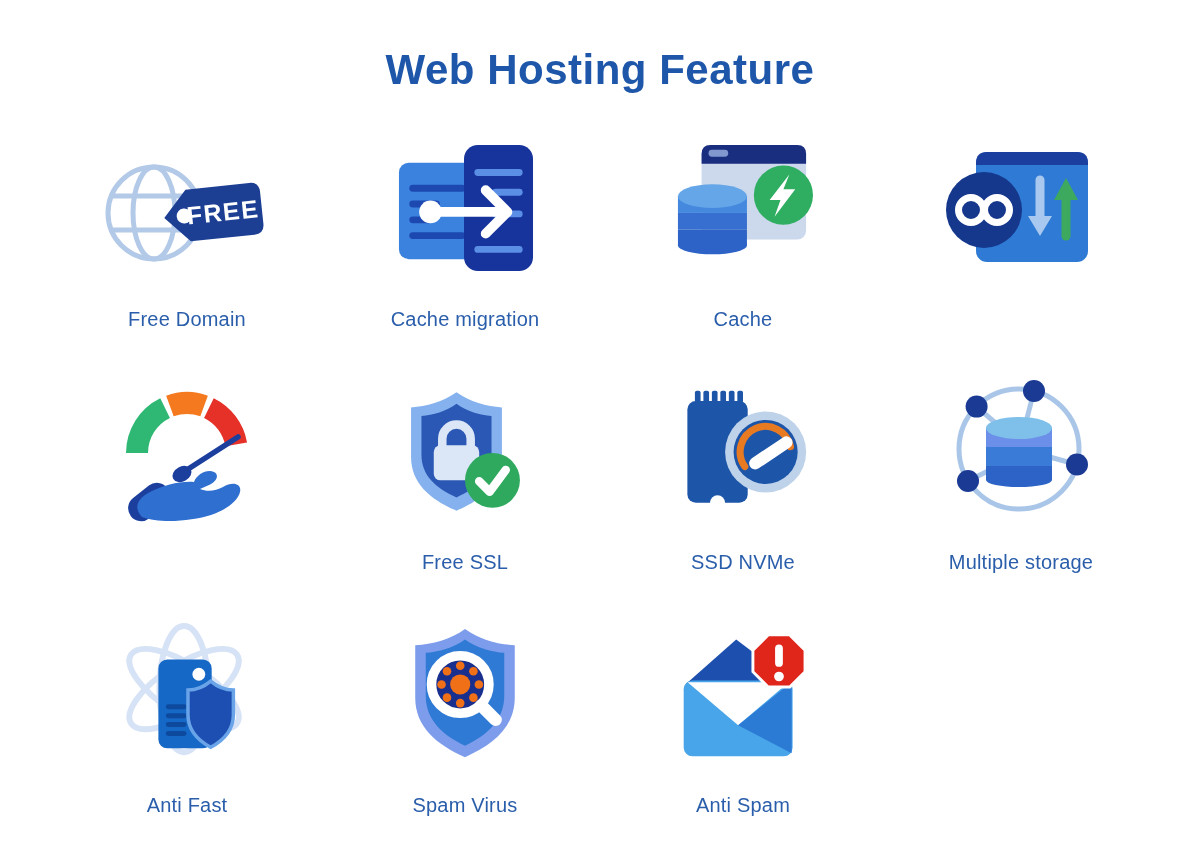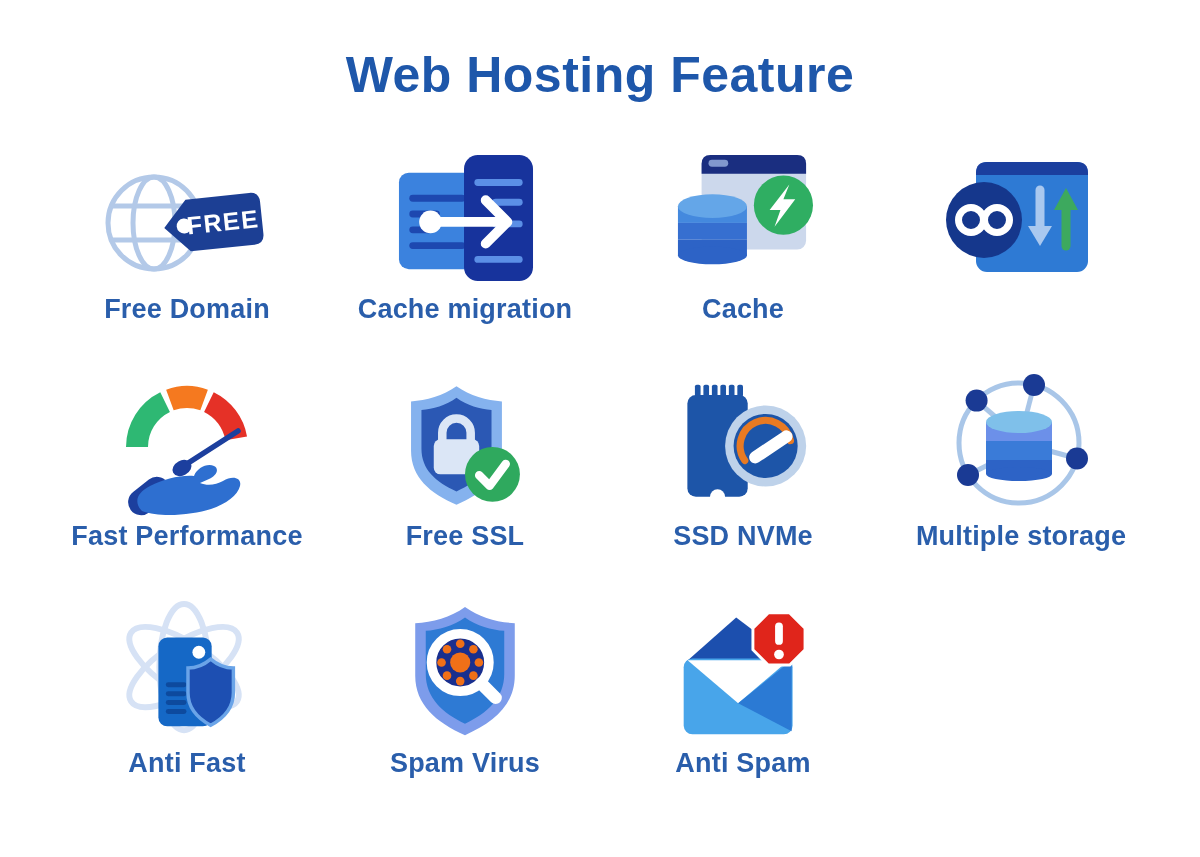--- a/index.html
+++ b/index.html
@@ -4,30 +4,30 @@
 <style>
   html,body{margin:0;padding:0;}
   body{
     width:1200px;height:857px;background:#ffffff;
     font-family:"Liberation Sans","DejaVu Sans",sans-serif;
     -webkit-font-smoothing:antialiased;
   }
   .canvas{position:relative;width:1200px;height:857px;background:#ffffff;overflow:hidden;}
   .page-title{
     text-align:center;padding-top:46px;
-    font-size:50px;font-weight:bold;color:#1e57aa;letter-spacing:.5px;
+    font-size:42px;font-weight:bold;color:#1e57aa;letter-spacing:.5px;
   }
   .features-grid{
     display:grid;grid-template-columns:repeat(4,1fr);
     padding:38px 40px 0 48px;row-gap:44px;
   }
   .feature-cell{display:flex;flex-direction:column;align-items:center;}
   .icon-box{height:152px;display:flex;align-items:center;justify-content:center;}
   .feature-label{
-    font-size:27px;font-weight:bold;color:#2a5eab;
+    margin-top:24px;font-size:20px;font-weight:normal;color:#2a5eab;
     white-space:nowrap;letter-spacing:.2px;
   }
   svg{display:block;}
   .tag-text{font-family:"Liberation Sans",sans-serif;font-weight:bold;font-size:25px;letter-spacing:1.5px;}
 </style>
 </head>
 <body>
 
 <div class="canvas">
 
@@ -123,21 +123,20 @@
           <path d="M57.9,31 A50,50 0 0 1 92.1,31" stroke="#f5791f" stroke-width="22" fill="none"></path>
           <path d="M96.9,33.1 A50,50 0 0 1 124.2,69.3" stroke="#e53127" stroke-width="22" fill="none"></path>
           <rect x="14" y="114" width="46" height="26" rx="13" fill="#1c3f9e" transform="rotate(-38 37 127)"></rect>
           <path d="M30,142 C22,134 24,124 38,117 C52,110 68,106 82,107 C85,99 95,94 102,97
                    C108,100 104,107 97,110 L88,114 C95,117 104,116 111,112 C121,106 130,109 128,117
                    C126,126 114,135 99,140 C80,146 48,149 30,142 Z" fill="#2e6fd0"></path>
           <line x1="70" y1="98" x2="126" y2="62" stroke="#1c3f9e" stroke-width="5.5" stroke-linecap="round"></line>
           <ellipse cx="70" cy="99" rx="10" ry="7.5" fill="#1c3f9e" transform="rotate(-28 70 99)"></ellipse>
         </svg>
       </div>
-      <div class="feature-label">Fast Performance</div>
     </div>
 
     <div class="feature-cell">
       <div class="icon-box">
         <svg width="142" height="132" viewBox="0 0 150 132">
           <path d="M66,4 C80,14 98,19 114,20 L114,72 C114,100 94,117 66,129 C38,117 18,100 18,72 L18,20 C34,19 52,14 66,4 Z" fill="#85b2ee"></path>
           <path d="M66,16 C77,24 91,28 103,29 L103,70 C103,92 88,105 66,115 C44,105 29,92 29,70 L29,29 C41,28 55,24 66,16 Z" fill="#2b58b4"></path>
           <path d="M51,62 V53 A15,15 0 0 1 81,53 V62" stroke="#dbe6f6" stroke-width="9" fill="none"></path>
           <rect x="42" y="60" width="48" height="37" rx="7" fill="#dbe6f6"></rect>
           <circle cx="104" cy="97" r="29" fill="#2fa95e"></circle>

